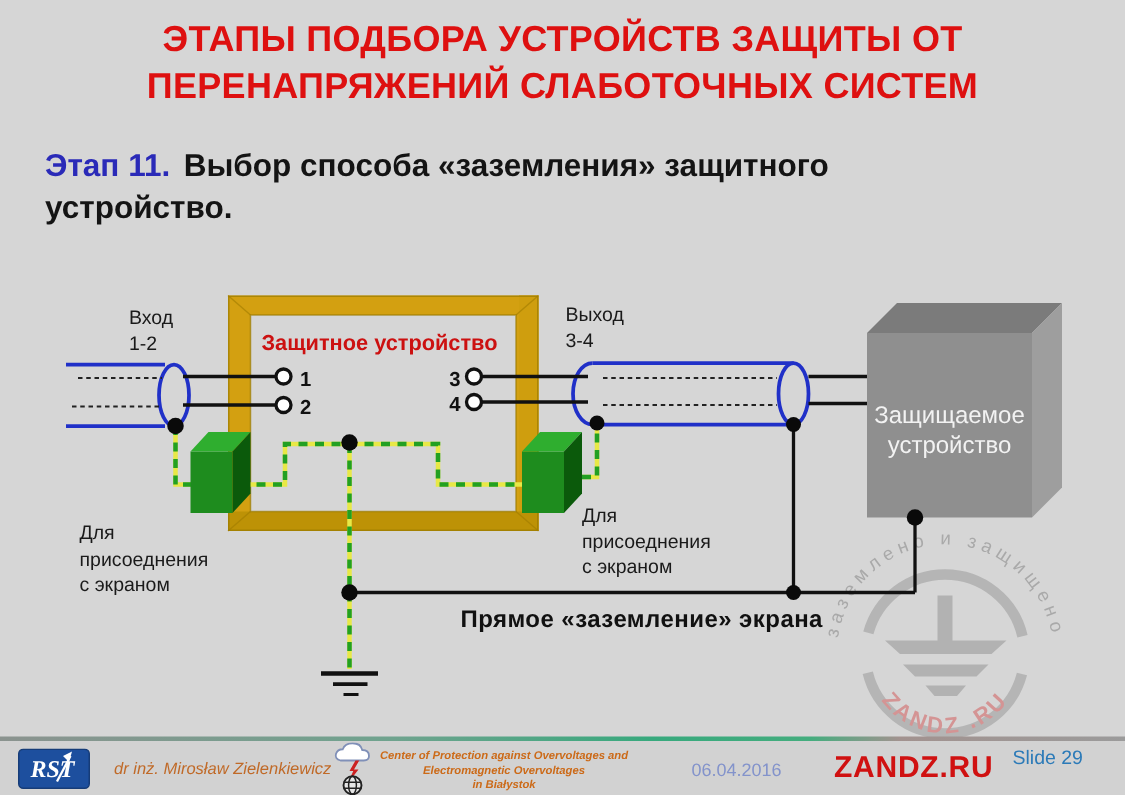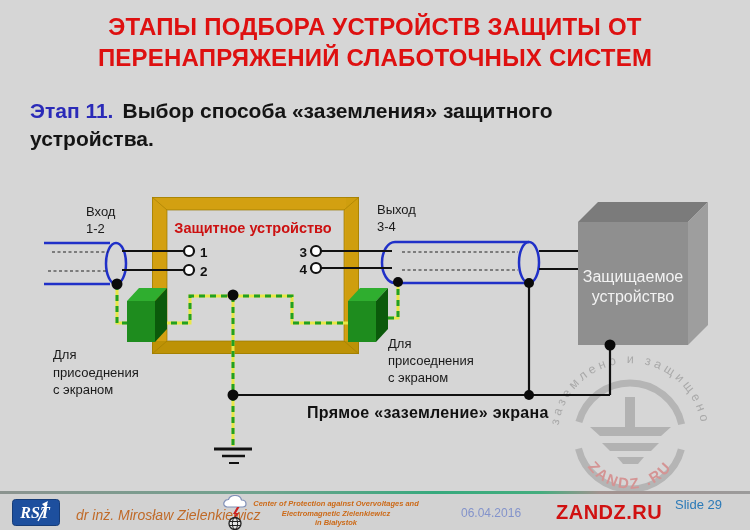--- a/index.html
+++ b/index.html
@@ -19,21 +19,21 @@
   svg.diagram{position:absolute;top:0;left:0;}
   .footer{
     position:absolute;left:0;top:494px;width:750px;height:42px;background:#d2d2d2;
   }
   .footer-line{
     position:absolute;left:0;top:-3px;width:750px;height:3px;
     background:linear-gradient(90deg,#8b938f 0%,#6fa38e 35%,#37a97d 58%,#44ad7e 72%,#a2928f 80%,#9b9b9b 100%);
   }
   .rst-logo{position:absolute;left:12px;top:5px;}
   .author{
-    position:absolute;left:76px;top:13px;font-size:14px;font-style:italic;
+    position:absolute;left:76px;top:13px;font-size:11px;font-style:italic;
     color:#c06a28;white-space:nowrap;
   }
   .center-icon{position:absolute;left:221px;top:1px;}
   .center-text{
     position:absolute;left:242px;top:5px;width:188px;text-align:center;
     font-size:7.5px;line-height:9.5px;font-style:italic;font-weight:bold;color:#cc6a18;
   }
   .date{position:absolute;left:461px;top:12px;font-size:12px;color:#8393cb;}
   .brand{position:absolute;left:556px;top:7px;font-size:20px;font-weight:bold;color:#d01111;letter-spacing:0.5px;}
   .slideno{position:absolute;left:675px;top:3px;font-size:13px;color:#2b7ab8;text-align:right;}
@@ -41,21 +41,21 @@
 </head>
 <body>
 
 <div class="slide">
 
   <div class="title">
     <div>ЭТАПЫ ПОДБОРА УСТРОЙСТВ ЗАЩИТЫ ОТ</div>
     <div>ПЕРЕНАПРЯЖЕНИЙ СЛАБОТОЧНЫХ СИСТЕМ</div>
   </div>
 
-  <div class="step"><span class="step-label">Этап 11.</span><span>Выбор способа «заземления» защитного устройства.</span></div>
+  <div class="step"><span class="step-label">Этап 11.</span><span>Выбор способа «заземления» защитного устройство.</span></div>
 
   <svg class="diagram" width="750" height="494" viewBox="0 0 750 494">
     <defs>
       <path id="sh1" d="M117,284 V323 H132"></path>
       <path id="sh2" d="M160,323 H190 V296 H292 V323 H352"></path>
       <path id="sh3" d="M377,318 H398 V284"></path>
       <path id="sh4" d="M233,296 V446"></path>
     </defs>
 
     <g>
@@ -226,21 +226,21 @@
       <path d="M6 12 q-4-1-3-4.5 q1-3 4.5-3 q1.5-4 6.5-4 q5.5 0 6.5 4.5 q4.5 0 4.5 4 q0 3-3.5 3 z" fill="#ffffff" stroke="#8090b8" stroke-width="1.2"></path>
       <polygon points="16,12 12,19 14.5,19 11,27 18,18 15,18 18.5,12" fill="#cc2222"></polygon>
       <circle cx="14" cy="28.5" r="6" fill="#e6e6e6" stroke="#222222" stroke-width="1.3"></circle>
       <ellipse cx="14" cy="28.5" rx="2.6" ry="6" fill="none" stroke="#222222" stroke-width="1"></ellipse>
       <line x1="8" y1="26.5" x2="20" y2="26.5" stroke="#222222" stroke-width="1"></line>
       <line x1="8" y1="30.5" x2="20" y2="30.5" stroke="#222222" stroke-width="1"></line>
     </svg>
 
     <div class="center-text">
       <div>Center of Protection against Overvoltages and</div>
-      <div>Electromagnetic Zielenkiewicz</div>
+      <div>Electromagnetic Overvoltages</div>
       <div>in Białystok</div>
     </div>
 
     <div class="date">06.04.2016</div>
     <div class="brand">ZANDZ.RU</div>
     <div class="slideno">Slide 29</div>
   </div>
 
 </div>
 

